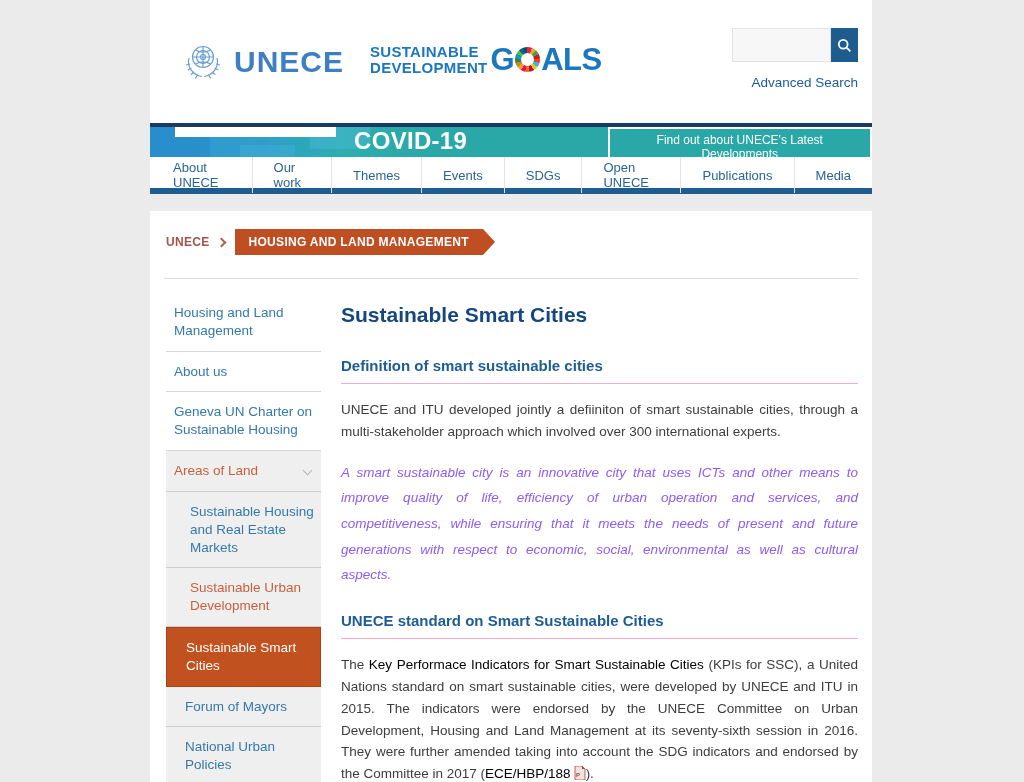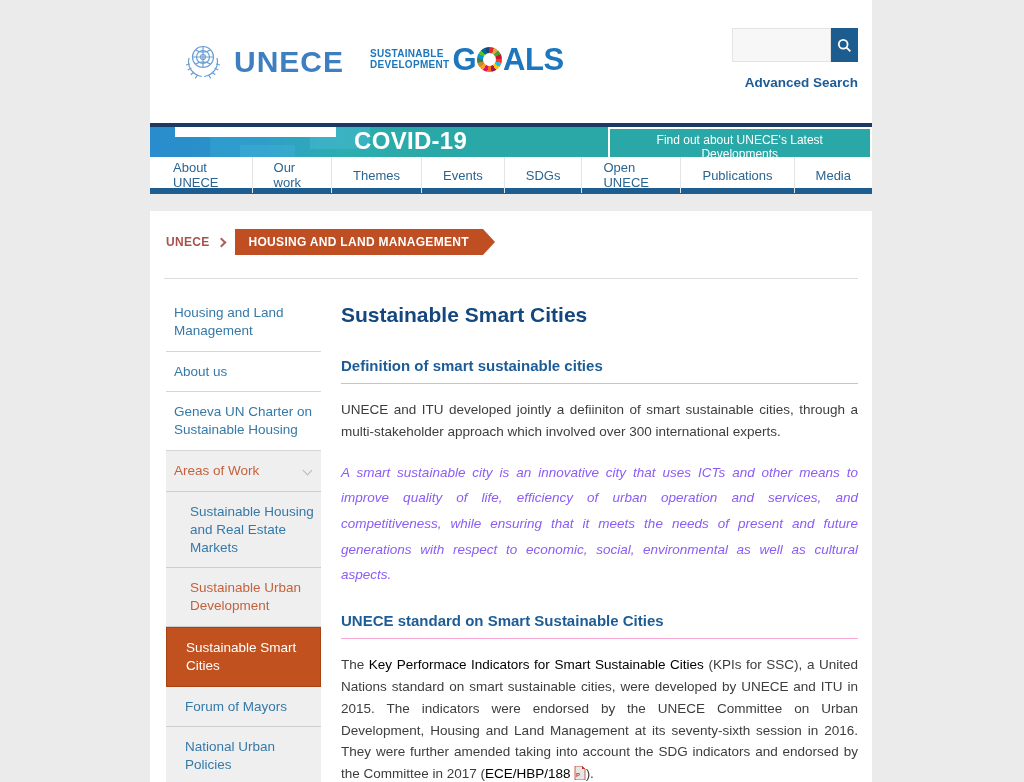--- a/index.html
+++ b/index.html
@@ -7,30 +7,30 @@
   body { background:#ebebeb; font-family:"Liberation Sans", sans-serif; }
   .container { width:722px; margin-left:150px; background:#fff; }
 
   
   .site-header { height:123px; position:relative; display:flex; align-items:center; background:#fff; }
   .logo-group { display:flex; align-items:center; padding-left:28px; }
   .un-emblem { width:50px; height:50px; }
   .unece-word { font-size:30px; font-weight:bold; color:#3d7fc1; letter-spacing:1px; margin-left:6px; margin-right:26px; }
   .sdg-logo { display:flex; align-items:center; margin-top:-4px; }
   .sdg-stack { display:flex; flex-direction:column; line-height:1.02; margin-right:3px; }
-  .sdg-stack span { font-size:10px; font-weight:bold; color:#1c77be; letter-spacing:.3px; }
+  .sdg-stack span { font-size:15px; font-weight:bold; color:#1c77be; letter-spacing:.3px; }
   .sdg-goals { display:flex; align-items:center; font-size:31px; font-weight:bold; color:#1c77be; letter-spacing:-0.5px; }
   .sdg-wheel { width:25px; height:25px; border-radius:50%; position:relative; margin:0 1px;
     background:conic-gradient(#e5243b 0 21deg,#dda63a 21deg 42deg,#4c9f38 42deg 64deg,#c5192d 64deg 85deg,#ff3a21 85deg 106deg,#26bde2 106deg 127deg,#fcc30b 127deg 148deg,#a21942 148deg 170deg,#fd6925 170deg 191deg,#dd1367 191deg 212deg,#fd9d24 212deg 233deg,#bf8b2e 233deg 254deg,#3f7e44 254deg 276deg,#0a97d9 276deg 297deg,#56c02b 297deg 318deg,#00689d 318deg 339deg,#19486a 339deg 360deg); }
   .sdg-wheel::after { content:""; position:absolute; inset:6px; background:#fff; border-radius:50%; }
   .search-area { position:absolute; right:14px; top:28px; display:flex; flex-direction:column; align-items:flex-end; }
   .search-row { display:flex; }
   .search-input { width:99px; height:34px; border:1px solid #e3e3e3; background:#f7f7f7; padding:0 8px; font-size:13px; outline:none; }
   .search-btn { width:27px; height:34px; background:#1d5c8e; border:none; display:flex; align-items:center; justify-content:center; cursor:pointer; }
-  .advanced-search { margin-top:13px; font-size:13.5px; color:#1d5c96; text-decoration:none;font-weight:bold; }
+  .advanced-search { margin-top:13px; font-size:13.5px; color:#1d5c96; text-decoration:none; }
 
   
   .covid-banner { height:34px; border-top:4px solid #1a3a63; position:relative; display:flex; align-items:flex-start; overflow:hidden;
     background:linear-gradient(90deg,#2e96d5 0%,#2f9fc9 16%,#2caeae 27%,#2aa7a7 40%,#2aa7a7 100%); }
   .banner-pix1,.banner-pix2,.banner-pix3 { position:absolute; opacity:.35; }
   .banner-pix1 { left:0; top:0; width:60px; height:45px; background:#1f7fc0; }
   .banner-pix2 { left:90px; top:18px; width:55px; height:27px; background:#45b4e0; }
   .banner-pix3 { left:160px; top:0; width:60px; height:22px; background:#57bce4; }
   .banner-bar { width:165px; height:10px; background:#fff; margin-left:25px; position:relative; z-index:2; }
   .banner-title { color:#fff; font-size:24px; font-weight:bold; margin-left:18px; position:relative; z-index:2; letter-spacing:.3px; }
@@ -150,21 +150,21 @@
   <hr class="crumb-rule">
 
   <div class="content-cols">
 
     <aside class="side-nav">
       <a href="#" class="side-item">Housing and Land Management</a>
       <a href="#" class="side-item">About us</a>
       <a href="#" class="side-item">Geneva UN Charter on Sustainable Housing</a>
       <div class="side-group">
         <a href="#" class="side-item side-toggle">
-          <span>Areas of Work</span>
+          <span>Areas of Land</span>
           <span class="chev"></span>
         </a>
         <a href="#" class="side-item lvl2">Sustainable Housing and Real Estate Markets</a>
         <a href="#" class="side-item lvl2 side-parent-active">Sustainable Urban Development</a>
         <a href="#" class="side-item lvl3 side-active">Sustainable Smart Cities</a>
         <a href="#" class="side-item lvl3">Forum of Mayors</a>
         <a href="#" class="side-item lvl3">National Urban Policies</a>
 
       </div>
     </aside>

